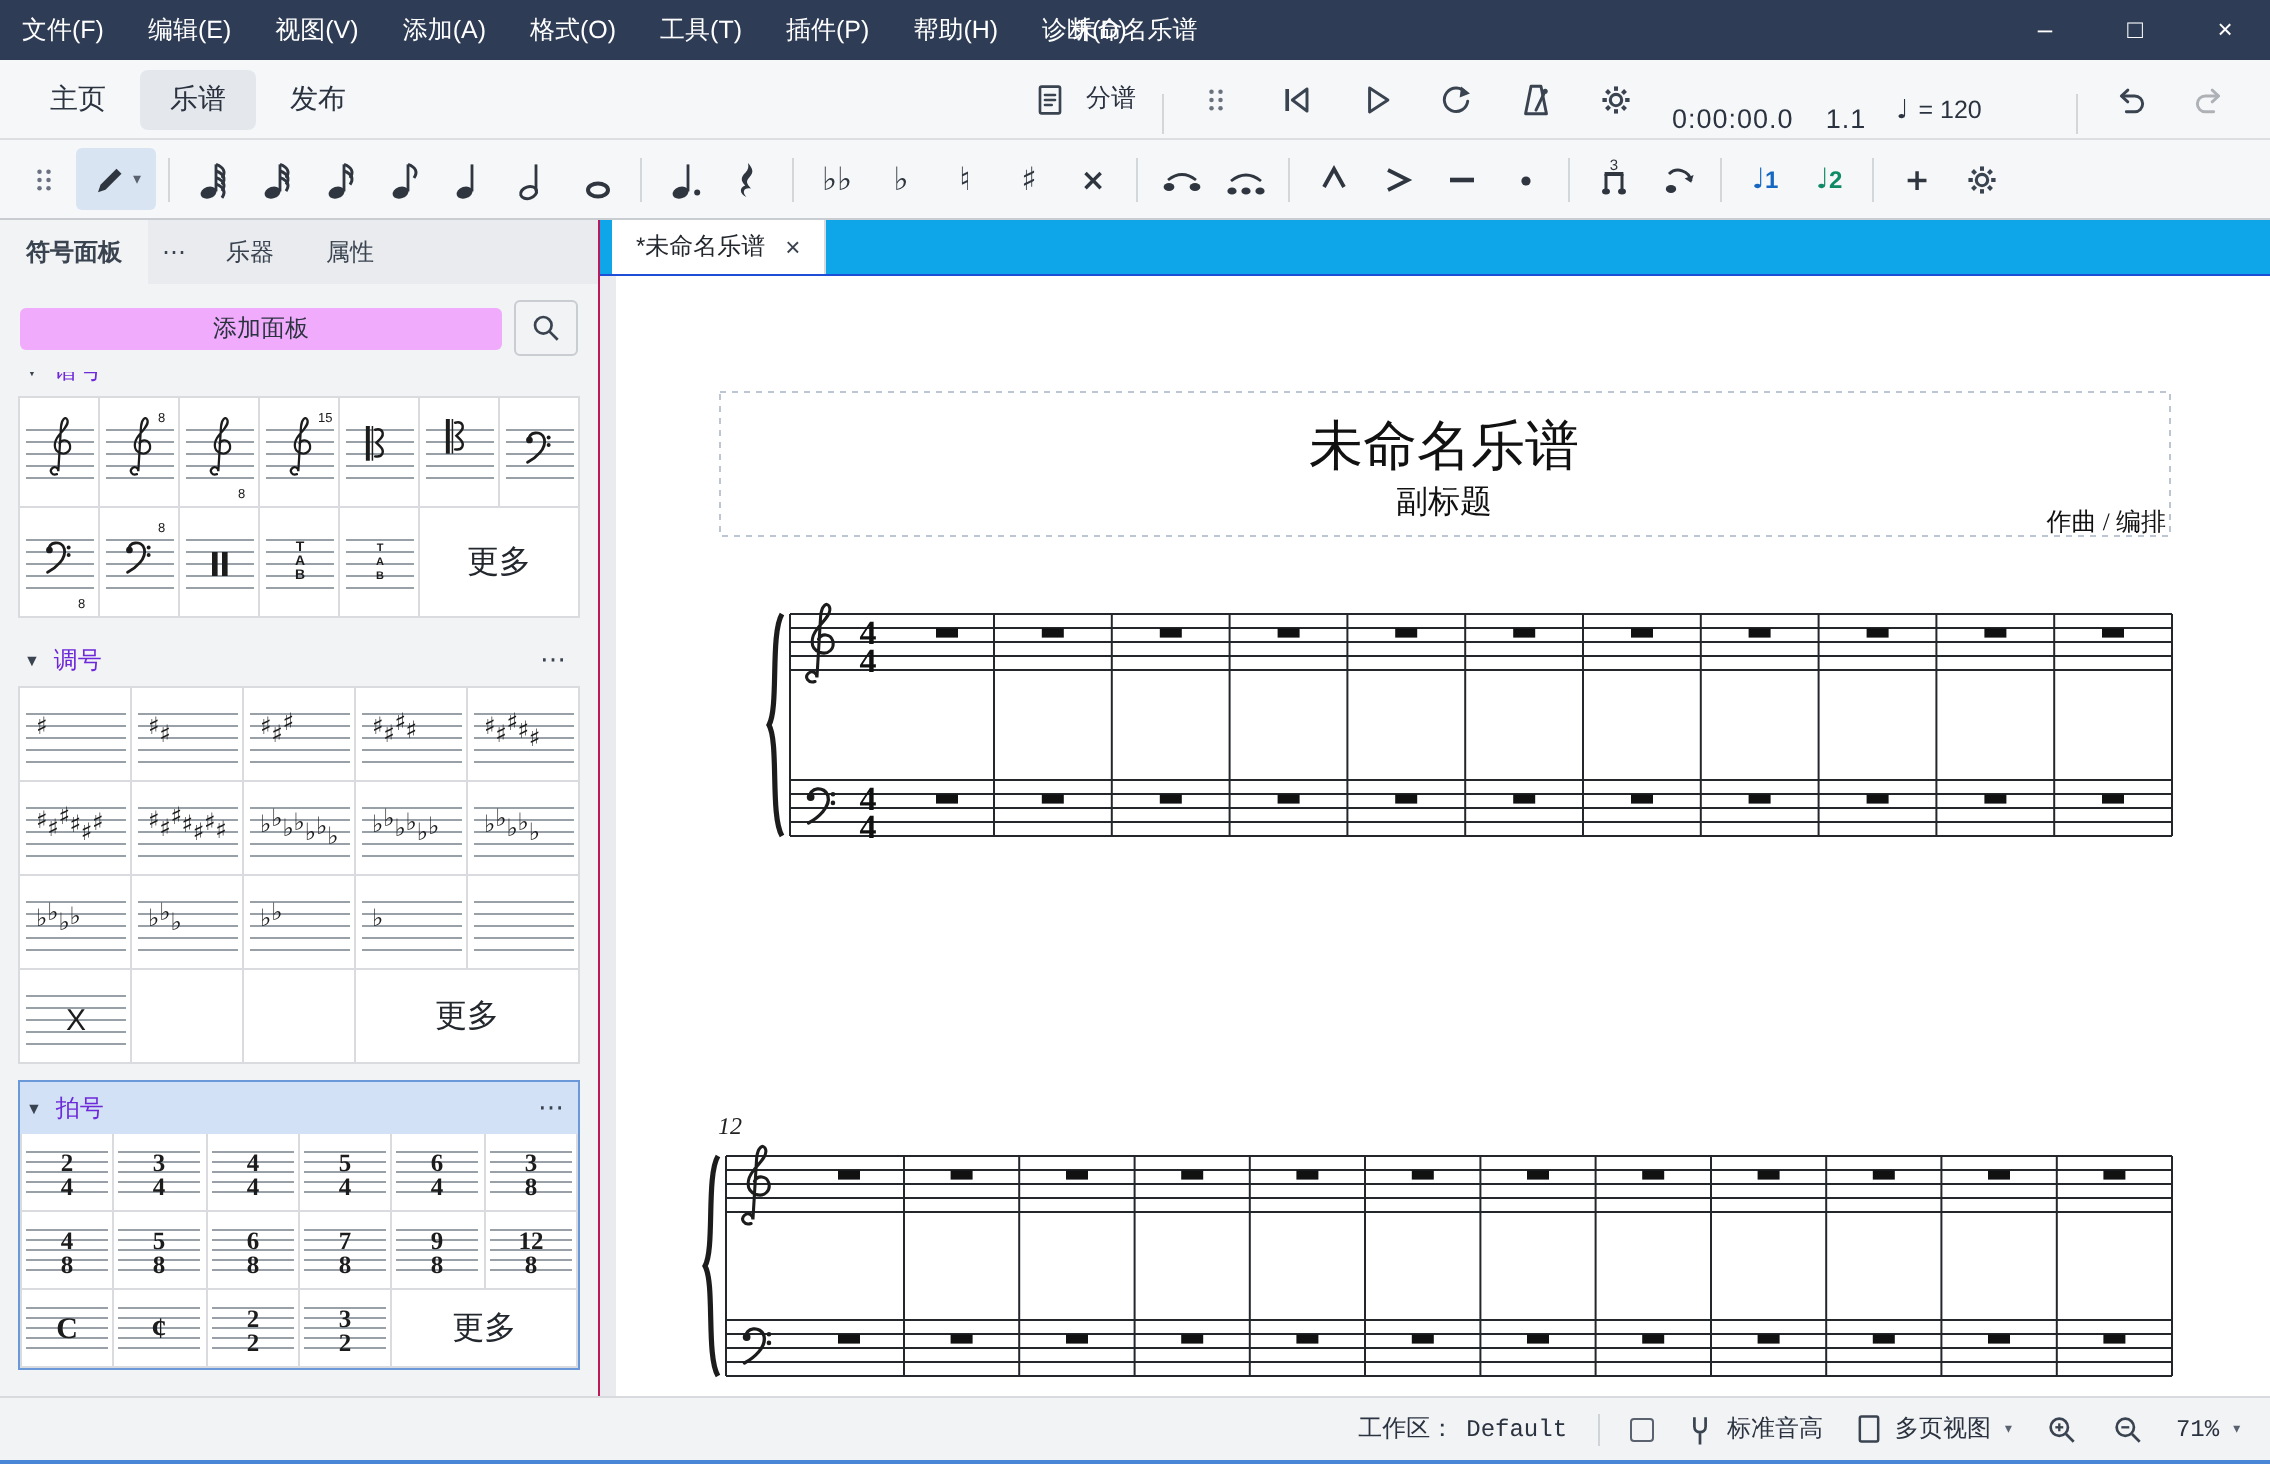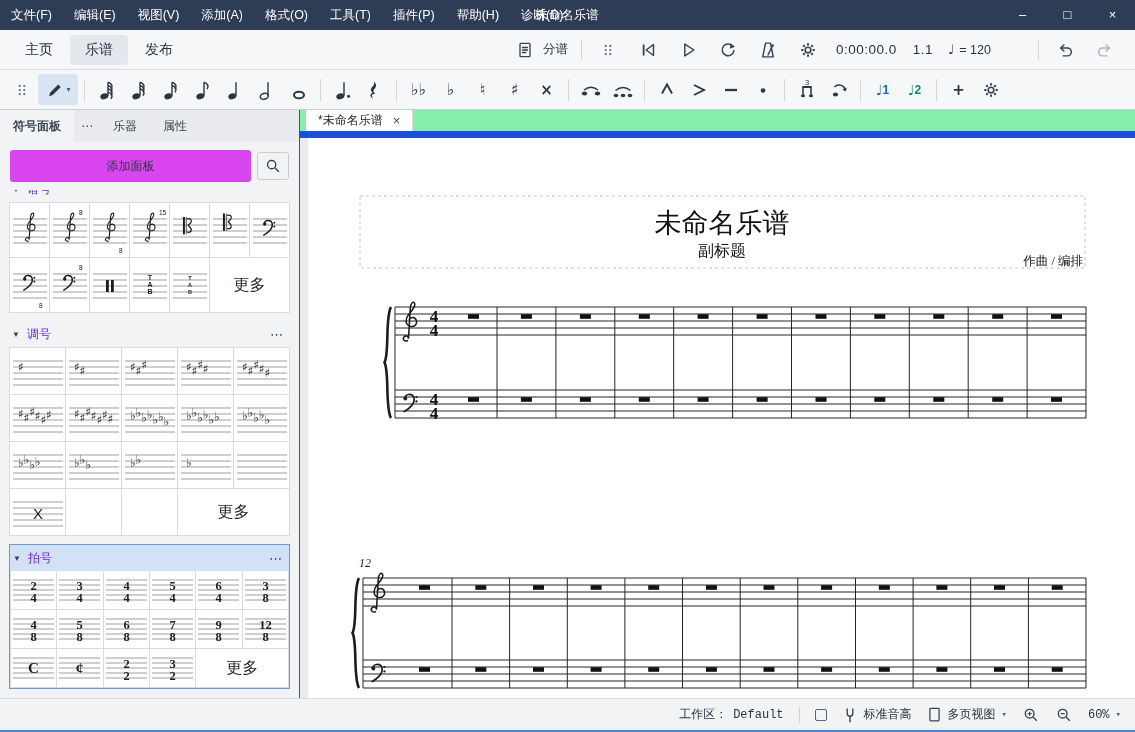--- a/index.html
+++ b/index.html
@@ -37,21 +37,21 @@
 
 .main{flex:1;display:flex;min-height:0}
 
 
 .panel{width:300px;flex:0 0 300px;background:#f2f3f5;border-right:1px solid #be185d;display:flex;flex-direction:column;min-height:0}
 .panel-tabs{height:32px;background:#e9ebee;display:flex;align-items:stretch;flex:0 0 32px}
 .panel-tab{padding:0 13px;line-height:32px;color:#3a4350}
 .panel-tab.active{background:#f2f3f5;font-weight:bold}
 .panel-tab-menu{width:26px;text-align:center;line-height:32px;color:#3a4350}
 .search-row{display:flex;gap:6px;padding:8px 10px 8px 10px;align-items:center;flex:0 0 44px}
-.add-btn{flex:1;height:32px;background:#d946ef;border:none;border-radius:3px;font-family:inherit;font-size:12px;color:#2b3340}
+.add-btn{flex:1;height:21px;background:#f0abfc;border:none;border-radius:3px;font-family:inherit;font-size:12px;color:#2b3340}
 .search-btn{width:32px;height:28px;background:#f2f3f5;border:1px solid #c9ccd0;border-radius:3px;display:flex;align-items:center;justify-content:center}
 .pal-scroll{flex:1;overflow:hidden;padding:0 9px;min-height:0}
 .clip-head{height:12px;overflow:hidden}
 .clip-head .sec-head{margin-top:-14px}
 .sec-head{height:26px;display:flex;align-items:center;gap:7px;padding:0 3px}
 .sec-caret{font-size:8px;color:#3a4350}
 .sec-title{font-size:12px;color:#6d28d9}
 .sec-menu{margin-left:auto;color:#3a4350;font-size:13px;padding:0 4px}
 .pgrid{display:grid;gap:1px;background:#d9dbde;border:1px solid #d9dbde}
 .pgrid .cell{background:#fff;display:flex;align-items:center;justify-content:center}
@@ -62,21 +62,21 @@
 .grid-times{grid-template-columns:repeat(6,1fr)}
 .grid-times .cell{height:38px}
 .more-cell{grid-column:span 2;font-size:16px;color:#23272e}
 .section{margin-top:8px}
 .section.selected{border:1px solid #6a98d9}
 .section.selected .sec-head{background:#d2e1f5}
 .section.selected .pgrid{border-color:#d9dbde;border-top:none}
 
 
 .scorearea{flex:1;display:flex;flex-direction:column;min-width:0}
-.scoretabbar{height:28px;background:#86efac;border-bottom:7px solid #1d4ed8;display:flex;flex:0 0 28px}
+.scoretabbar{height:28px;background:#0ea5e9;border-bottom:1px solid #1d4ed8;display:flex;flex:0 0 28px}
 .scoretab{background:#fff;padding:0 12px;display:flex;align-items:center;gap:10px;font-size:12px;border-right:1px solid #d8dadd;margin-left:6px}
 .scoretab-close{color:#3a4350;font-size:13px}
 .canvas{flex:1;position:relative;background:#fff;min-height:0}
 .canvas svg{position:absolute;inset:0}
 .sl{stroke:#23262b;stroke-width:1}
 .bl{stroke:#23262b;stroke-width:1}
 .mnum{font:italic 12px "Liberation Serif",serif;fill:#222}
 
 
 .statusbar{height:32px;background:#f2f3f5;border-top:1px solid #d8dadd;display:flex;align-items:center;padding:0 14px;gap:15px;justify-content:flex-end;flex:0 0 32px}
@@ -110,21 +110,21 @@
       <span class="win-btn">×</span>
     </div>
   </header>
 
   <div class="tabbar">
     <div id="primary-tabs" style="display:flex">
         <span class="ptab">主页</span>
         <span class="ptab active">乐谱</span>
         <span class="ptab">发布</span>
       </div>
-    <div id="transport" style="display:flex;align-items:center;flex:1;margin-left:315px">
+    <div id="transport" style="display:flex;align-items:flex-end;flex:1;margin-left:315px">
         <button class="tb-btn">
           <span class="tb-ico">
             <svg width="20" height="20" viewBox="0 0 24 24">
               <rect x="6" y="4" width="12" height="16" rx="1" stroke="#3a4350" fill="none" stroke-width="1.6" stroke-linecap="round" stroke-linejoin="round"></rect>
               <line x1="9" y1="9" x2="15" y2="9" stroke="#3a4350" fill="none" stroke-width="1.6" stroke-linecap="round" stroke-linejoin="round"></line>
               <line x1="9" y1="12" x2="15" y2="12" stroke="#3a4350" fill="none" stroke-width="1.6" stroke-linecap="round" stroke-linejoin="round"></line>
               <line x1="9" y1="15" x2="13" y2="15" stroke="#3a4350" fill="none" stroke-width="1.6" stroke-linecap="round" stroke-linejoin="round"></line>
             </svg>
           </span>
           <span>分谱</span>
@@ -1161,17 +1161,17 @@
         </svg>
     </button>
     <button class="sb-iconbtn">
       <svg width="18" height="18" viewBox="0 0 20 20">
           <circle cx="8.5" cy="8.5" r="4.8" fill="none" stroke="#3a4350" stroke-width="1.5"></circle>
           <line x1="12.2" y1="12.2" x2="16.5" y2="16.5" stroke="#3a4350" stroke-width="1.5"></line>
           <line x1="6.3" y1="8.5" x2="10.7" y2="8.5" stroke="#3a4350" stroke-width="1.3"></line>
         </svg>
     </button>
     <span class="sb-group">
-      <span>60%</span>
+      <span>71%</span>
       <span class="caret">▾</span>
     </span>
   </footer>
 </div>
 
 </body></html>

